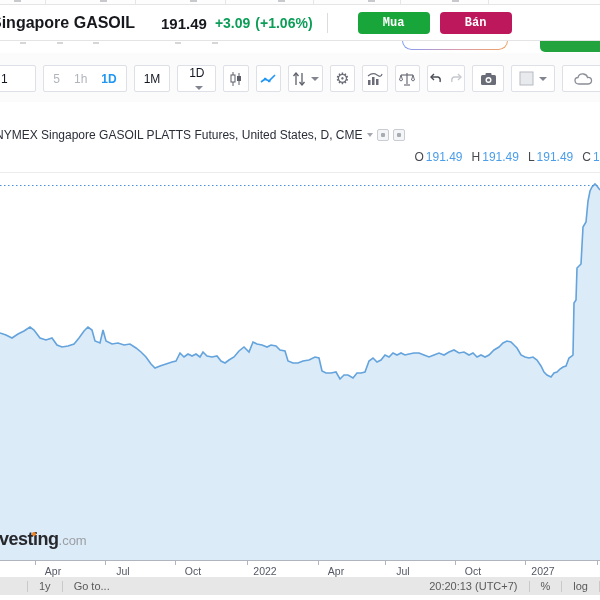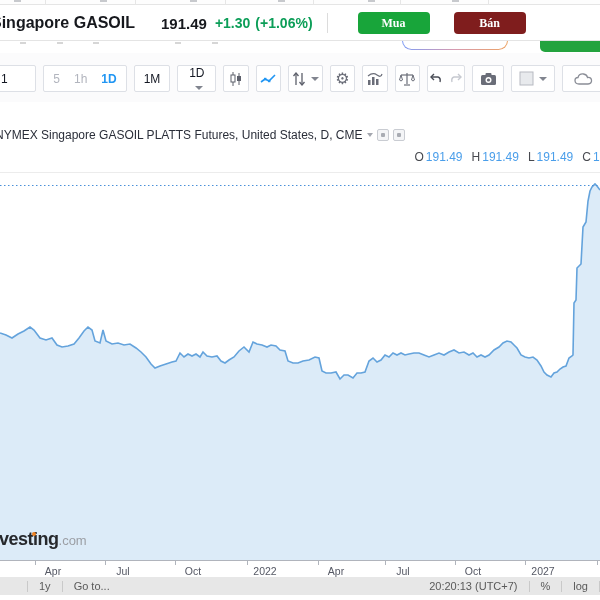--- a/index.html
+++ b/index.html
@@ -12,23 +12,23 @@
   .top-sliver { position:absolute; left:0; top:0; width:600px; height:5px; background:#fdfdfd; border-bottom:1px solid #e5e5e5; }
   .top-sliver .mk { position:absolute; bottom:2px; width:7px; height:2px; background:#c7c9cd; }
   .top-sliver .dv { position:absolute; top:0; width:1px; height:5px; background:#e6e6e6; }
   
   .header { position:absolute; left:0; top:6px; width:600px; height:34px; background:#fff; display:flex; align-items:center; }
   .sym { font-size:16px; font-weight:bold; color:#16181d; margin-left:-9px; white-space:nowrap; }
   .price { font-size:15px; font-weight:bold; color:#16181d; margin-left:26px; }
   .chg { font-size:14px; font-weight:bold; color:#0c9e58; margin-left:8px; }
   .chg-pct { font-size:14px; font-weight:bold; color:#0c9e58; margin-left:5px; }
   .hdr-div { width:1px; height:20px; background:#dcdcdc; margin-left:14px; }
-  .btn-trade { border:none; border-radius:4px; color:#fff; font-weight:bold; font-size:12px; width:72px; height:22px; cursor:pointer; font-family:Liberation Serif, serif; }
+  .btn-trade { border:none; border-radius:4px; color:#fff; font-weight:bold; font-size:12px; width:72px; height:22px; cursor:pointer; font-family:Liberation Mono, monospace; }
   .btn-buy { background:#18a53a; margin-left:30px; }
-  .btn-sell { background:#7f1d1d; margin-left:24px; }
+  .btn-sell { background:#be185d; margin-left:10px; }
   
   .subheader { position:absolute; left:0; top:40px; width:600px; height:13px; background:#fff; border-top:1px solid #e4e4e4; overflow:hidden; }
   .subheader .mk { position:absolute; top:1px; width:6px; height:2px; background:#d6d6d6; }
   .pill-gradient {
     position:absolute; left:402px; top:-10px; width:106px; height:19px; border-radius:10px;
     border:1.5px solid transparent;
     background:linear-gradient(#fff,#fff) padding-box, linear-gradient(90deg,#7f9df5,#d79ab0,#eda364) border-box;
   }
   .btn-green-cropped { position:absolute; left:540px; top:-8px; width:64px; height:19px; border-radius:5px; background:#23a33e; border:none; }
   
@@ -88,21 +88,21 @@
       <span class="dv" style="left:135px"></span>
       <span class="dv" style="left:225px"></span>
       <span class="dv" style="left:313px"></span>
       <span class="dv" style="left:400px"></span>
       <span class="dv" style="left:488px"></span>
   </div>
 
   <div class="header">
     <span class="sym">Singapore GASOIL</span>
     <span class="price">191.49</span>
-    <span class="chg">+1.30</span>
+    <span class="chg">+3.09</span>
     <span class="chg-pct">(+1.06%)</span>
     <span class="hdr-div"></span>
     <button class="btn-trade btn-buy">Mua</button>
     <button class="btn-trade btn-sell">Bán</button>
   </div>
 
   <div class="subheader">
     <span class="mk" style="left:20px"></span>
       <span class="mk" style="left:57px"></span>
       <span class="mk" style="left:93px"></span>

